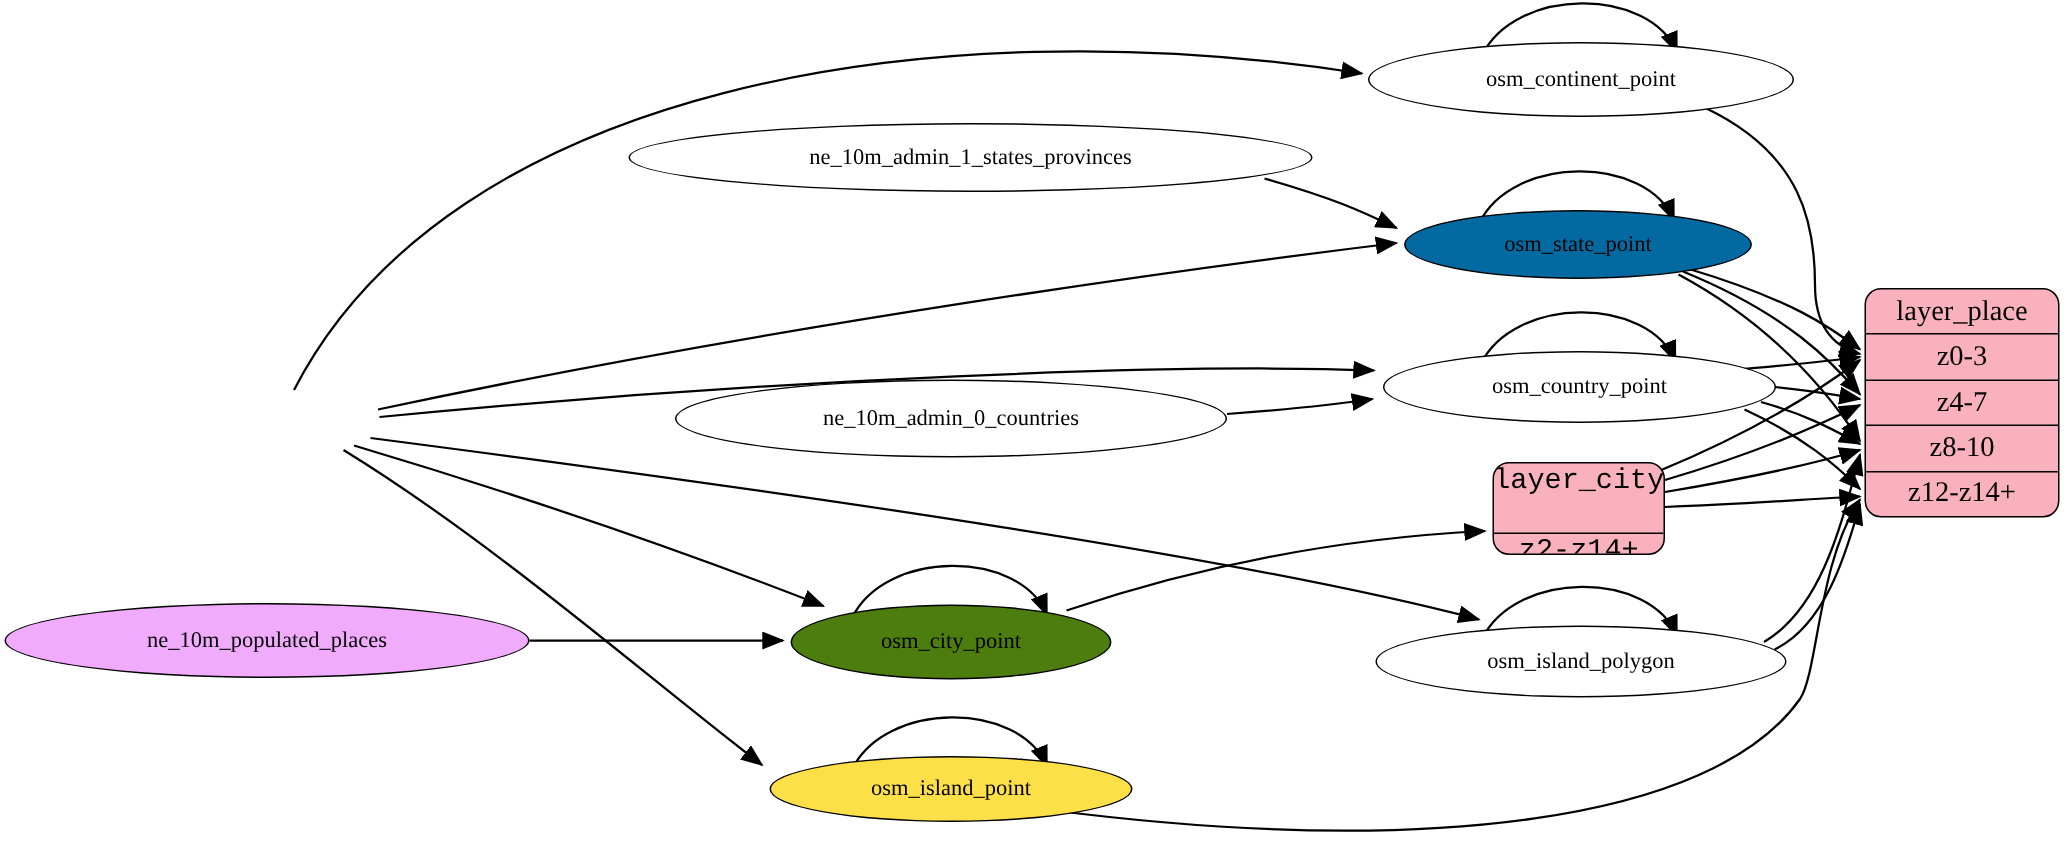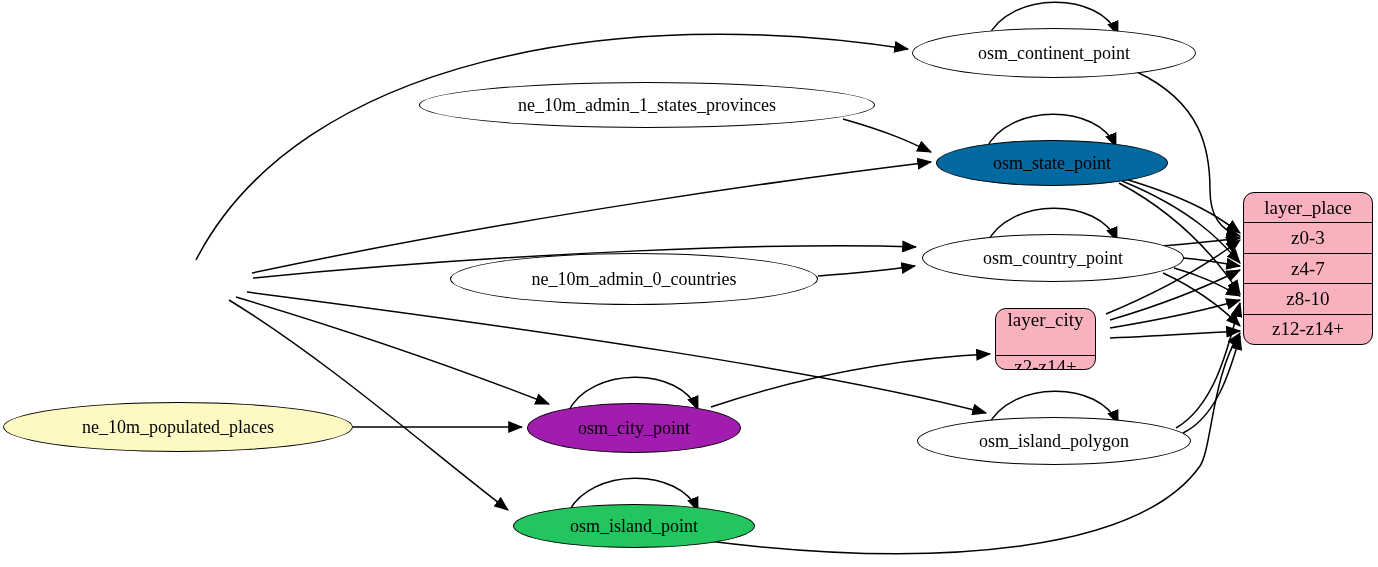--- a/index.html
+++ b/index.html
@@ -11,21 +11,21 @@
     overflow:hidden;
   }
   #edge-layer{position:absolute;left:0;top:0;width:1378px;height:567px;}
   .edge{fill:none;stroke-width:1.5;}
   .ellipse-node{
     position:absolute;
     border:1.5px solid #000;
     border-radius:50%;
     display:flex;align-items:center;justify-content:center;
     box-sizing:border-box;
-    font-size:18px;color:#000;
+    font-size:15px;color:#000;
     white-space:nowrap;
   }
   .record-node{
     position:absolute;
     border:1.5px solid #000;
     border-radius:11px;
     box-sizing:border-box;
     display:flex;flex-direction:column;
     font-size:19px;color:#000;
     overflow:hidden;
@@ -72,48 +72,48 @@
       <path d="M 1163,273 C 1202,291 1224,310 1240,326" class="edge" stroke="#000000" marker-end="url(#arrow)"></path>
       <path d="M 1176,428 C 1215,405 1228,348 1240,303" class="edge" stroke="#000000" marker-end="url(#arrow)"></path>
       <path d="M 1183,433 C 1216,417 1230,372 1240,336" class="edge" stroke="#000000" marker-end="url(#arrow)"></path>
       <path d="M 700,540 C 950,572 1142,548 1200,466 C 1212,448 1212,375 1240,333" class="edge" stroke="#000000" marker-end="url(#arrow)"></path>
       <path d="M 711,407 C 815,372 908,358 990,354" class="edge" stroke="#000000" marker-end="url(#arrow)"></path>
       <path d="M 1106,314 C 1176,285 1216,258 1240,240" class="edge" stroke="#000000" marker-end="url(#arrow)"></path>
       <path d="M 1110,320 C 1178,300 1218,281 1240,270" class="edge" stroke="#000000" marker-end="url(#arrow)"></path>
       <path d="M 1110,328 C 1182,316 1220,306 1240,300" class="edge" stroke="#000000" marker-end="url(#arrow)"></path>
       <path d="M 1110,338 C 1162,336 1202,333 1240,331" class="edge" stroke="#000000" marker-end="url(#arrow)"></path>
     </svg>
-    <div class="ellipse-node" style="left: 3px; top: 402px; width: 350px; height: 50px; background: #fef9c3; border-color: rgb(0, 0, 0);">
+    <div class="ellipse-node" style="left: 3px; top: 402px; width: 350px; height: 50px; background: #f0abfc; border-color: rgb(0, 0, 0);">
       <span>ne_10m_populated_places</span>
     </div>
     <div class="ellipse-node" style="left: 419px; top: 82px; width: 456px; height: 46px; background: rgb(255, 255, 255); border-color: rgb(0, 0, 0);">
       <span>ne_10m_admin_1_states_provinces</span>
     </div>
     <div class="ellipse-node" style="left: 450px; top: 253px; width: 368px; height: 52px; background: rgb(255, 255, 255); border-color: rgb(0, 0, 0);">
       <span>ne_10m_admin_0_countries</span>
     </div>
     <div class="ellipse-node" style="left: 912px; top: 28px; width: 284px; height: 50px; background: rgb(255, 255, 255); border-color: rgb(0, 0, 0);">
       <span>osm_continent_point</span>
     </div>
     <div class="ellipse-node" style="left: 936px; top: 140px; width: 232px; height: 46px; background: #0369a1; border-color: rgb(0, 0, 0);">
       <span>osm_state_point</span>
     </div>
     <div class="ellipse-node" style="left: 922px; top: 234px; width: 262px; height: 48px; background: rgb(255, 255, 255); border-color: rgb(0, 0, 0);">
       <span>osm_country_point</span>
     </div>
-    <div class="ellipse-node" style="left: 527px; top: 403px; width: 214px; height: 50px; background: #a21caf; border-color: rgb(0, 0, 0);">
+    <div class="ellipse-node" style="left: 527px; top: 403px; width: 214px; height: 50px; background: #4d7c0f; border-color: rgb(0, 0, 0);">
       <span>osm_city_point</span>
     </div>
     <div class="ellipse-node" style="left: 917px; top: 417px; width: 274px; height: 48px; background: rgb(255, 255, 255); border-color: rgb(0, 0, 0);">
       <span>osm_island_polygon</span>
     </div>
-    <div class="ellipse-node" style="left: 513px; top: 504px; width: 242px; height: 44px; background: #22c55e; border-color: rgb(0, 0, 0);">
+    <div class="ellipse-node" style="left: 513px; top: 504px; width: 242px; height: 44px; background: #fde047; border-color: rgb(0, 0, 0);">
       <span>osm_island_point</span>
     </div>
-    <div class="record-node" style="left: 995px; top: 308px; width: 101px; height: 62px; background: rgb(249, 177, 189); border-color: rgb(0, 0, 0);">
+    <div class="record-node" style="left: 995px; top: 308px; width: 115px; height: 62px; background: rgb(249, 177, 189); border-color: rgb(0, 0, 0); font-family: Liberation Mono, monospace;">
       <div class="record-row">layer_city</div>
       <div class="record-row" style="border-top: 1.5px solid rgb(0, 0, 0); margin-top: 24px;">z2-z14+</div>
     </div>
     <div class="record-node" style="left: 1243px; top: 192px; width: 130px; height: 153px; background: rgb(249, 177, 189); border-color: rgb(0, 0, 0);">
       <div class="record-row">layer_place</div>
       <div class="record-row" style="border-top: 1.5px solid rgb(0, 0, 0);">z0-3</div>
       <div class="record-row" style="border-top: 1.5px solid rgb(0, 0, 0);">z4-7</div>
       <div class="record-row" style="border-top: 1.5px solid rgb(0, 0, 0);">z8-10</div>
       <div class="record-row" style="border-top: 1.5px solid rgb(0, 0, 0);">z12-z14+</div>
     </div>

